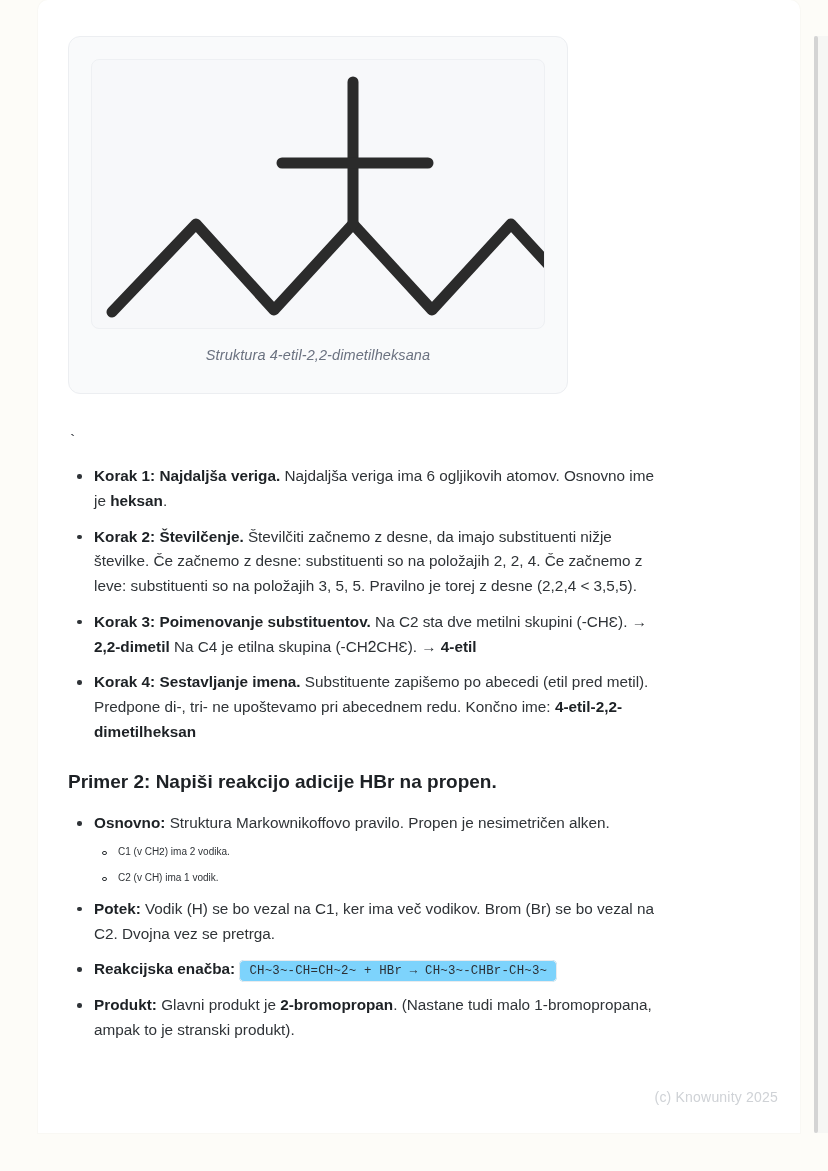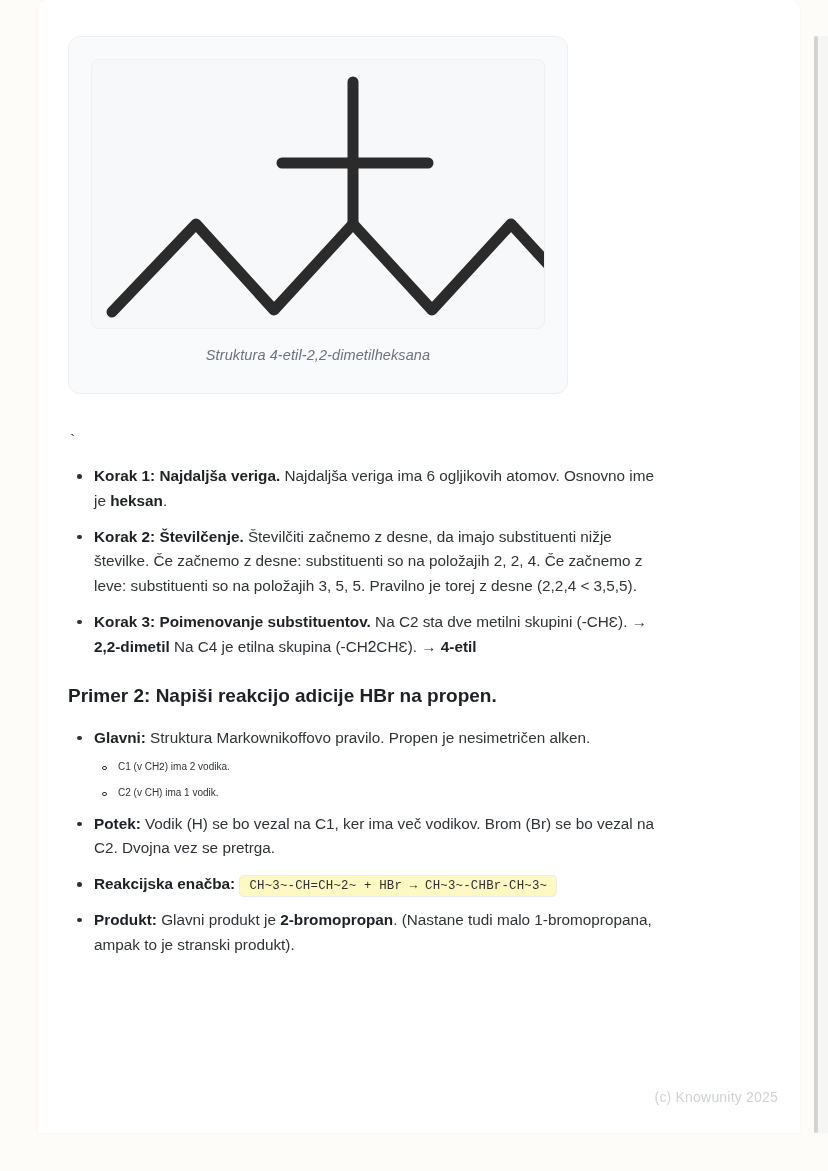--- a/index.html
+++ b/index.html
@@ -118,21 +118,21 @@
     font-size:19px;
     font-weight:bold;
     color:#1d2125;
     margin:22px 0 14px 0;
     line-height:1.6;
   }
 
   code.eq{
     font-family:"Liberation Mono","DejaVu Sans Mono",monospace;
     font-size:12.4px;
-    background:#fef9c3;
+    background:#7dd3fc;
     border:1px solid #e9ebee;
     border-radius:5px;
     padding:3px 9px;
     color:#2b2f34;
     white-space:nowrap;
     letter-spacing:0.2px;
   }
 
   
   .watermark{
@@ -191,30 +191,33 @@
       </li>
 
       <li>
         <b>Korak 2: Številčenje.</b><span> Številčiti začnemo z desne, da imajo substituenti nižje številke. Če začnemo z desne: substituenti so na položajih 2, 2, 4. Če začnemo z leve: substituenti so na položajih 3, 5, 5. Pravilno je torej z desne (2,2,4 &lt; 3,5,5).</span>
       </li>
 
       <li>
         <b>Korak 3: Poimenovanje substituentov.</b><span> Na C2 sta dve metilni skupini (-CHƐ). → </span><b>2,2-dimetil</b><span> Na C4 je etilna skupina (-CHᒿCHƐ). → </span><b>4-etil</b>
       </li>
 
+      <li>
+        <b>Korak 4: Sestavljanje imena.</b><span> Substituente zapišemo po abecedi (etil pred metil). Predpone di-, tri- ne upoštevamo pri abecednem redu. Končno ime: </span><b>4-etil-2,2-dimetilheksan</b>
+      </li>
 
     </ul>
 
     <div class="para-heading">Primer 2: Napiši reakcijo adicije HBr na propen.</div>
 
     <ul class="bullets">
 
 
       <li>
-        <b>Glavni:</b><span> Struktura Markownikoffovo pravilo. Propen je nesimetričen alken.</span>
+        <b>Osnovno:</b><span> Struktura Markownikoffovo pravilo. Propen je nesimetričen alken.</span>
         <ul class="sub">
           <li>C1 (v CHᒿ) ima 2 vodika.</li>
           <li>C2 (v CH) ima 1 vodik.</li>
         </ul>
       </li>
 
       <li>
         <b>Potek:</b><span> Vodik (H) se bo vezal na C1, ker ima več vodikov. Brom (Br) se bo vezal na C2. Dvojna vez se pretrga.</span>
       </li>
 

